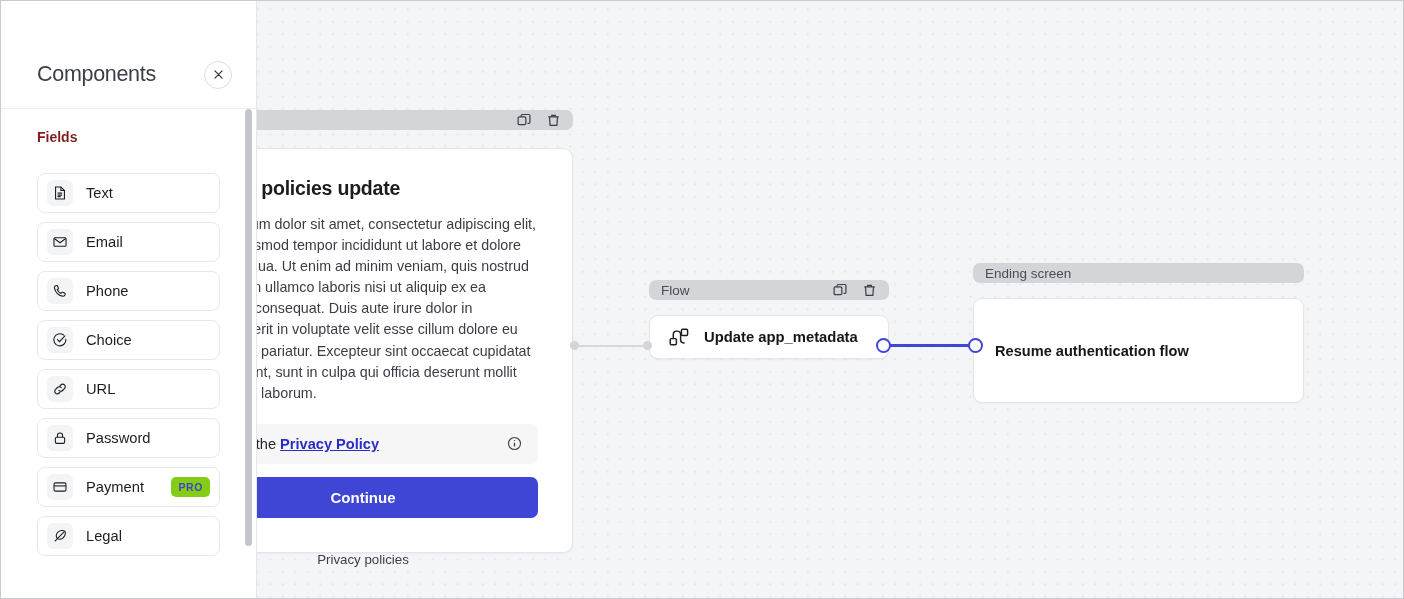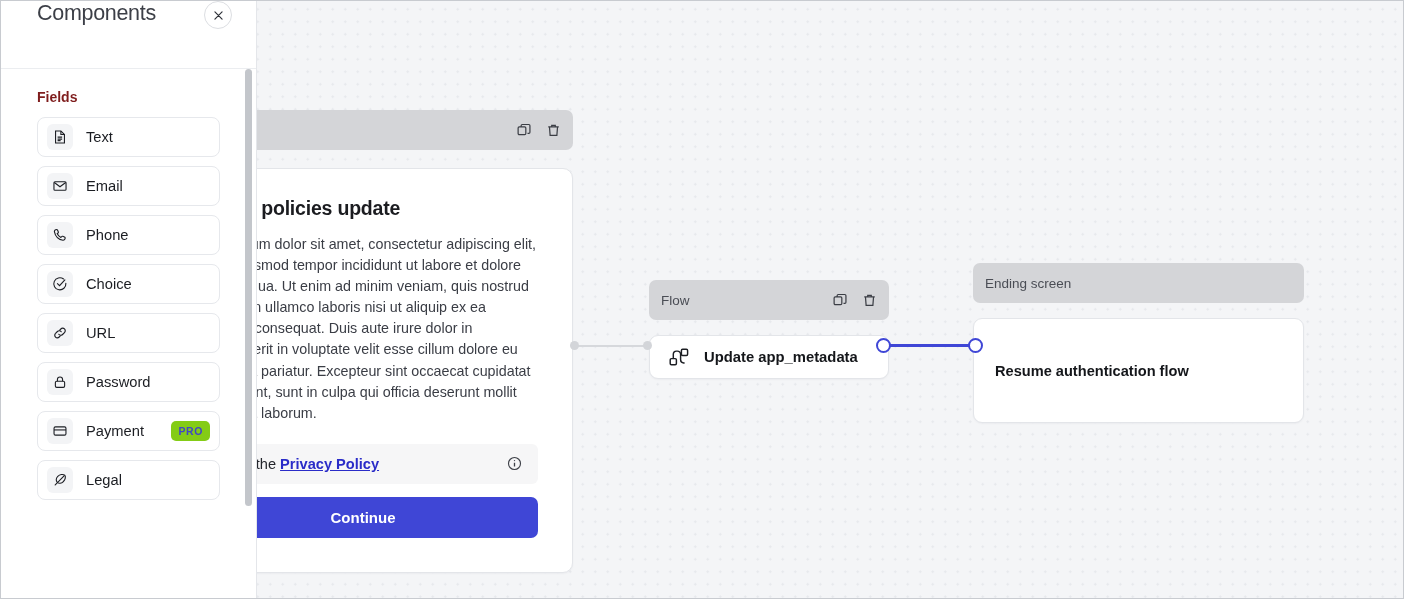--- a/index.html
+++ b/index.html
@@ -31,21 +31,21 @@
     background-size: 12.5px 12.5px;
     background-position: 0.5px 2px;
   }
 
   
   .node { position: absolute; }
 
   .node-header {
     background: #d4d5d8;
     border-radius: 7px;
-    height: 40px;
+    height: 20px;
     display: flex;
     align-items: center;
     padding: 0 12px;
     font-size: 13.5px;
     color: #4a4d55;
     position: relative;
     z-index: 1;
   }
   .node-header .title { flex: 1; white-space: nowrap; }
   .node-header .hdr-actions { display: flex; gap: 14px; align-items: center; }
@@ -201,24 +201,25 @@
     background: #ffffff;
     border-right: 1px solid #e4e6ea;
     z-index: 20;
     display: flex;
     flex-direction: column;
   }
   .sidebar-header {
     height: 68px;
     flex: 0 0 68px;
     display: flex;
-    align-items: flex-start;
+    align-items: center;
     padding: 0 24px 0 36px;
     border-bottom: 1px solid #ebedf0;
     background: #fff;
+    margin-top: 40px;
   }
   .sidebar-title {
     flex: 1;
     font-size: 21.5px;
     color: #3c3f47;
     letter-spacing: -0.3px;
   }
   .close-btn {
     width: 28px; height: 28px;
     border-radius: 50%;
@@ -235,21 +236,21 @@
     position: relative;
     overflow: hidden;
     padding: 0 0 0 0;
   }
   .section-label {
     font-size: 14px;
     font-weight: bold;
     color: #7f1d1d;
     padding: 20px 0 12px 36px;
   }
-  .field-list { padding: 0 36px 0 36px; display: flex; flex-direction: column; gap: 9px; }
+  .field-list { padding: 0 36px 0 36px; display: flex; flex-direction: column; gap: 9px; margin-top: 16px; }
   .field-item {
     height: 40px;
     border: 1px solid #e6e8ec;
     border-radius: 8px;
     display: flex;
     align-items: center;
     padding: 0 9px;
     gap: 13px;
     background: #fff;
     cursor: grab;

